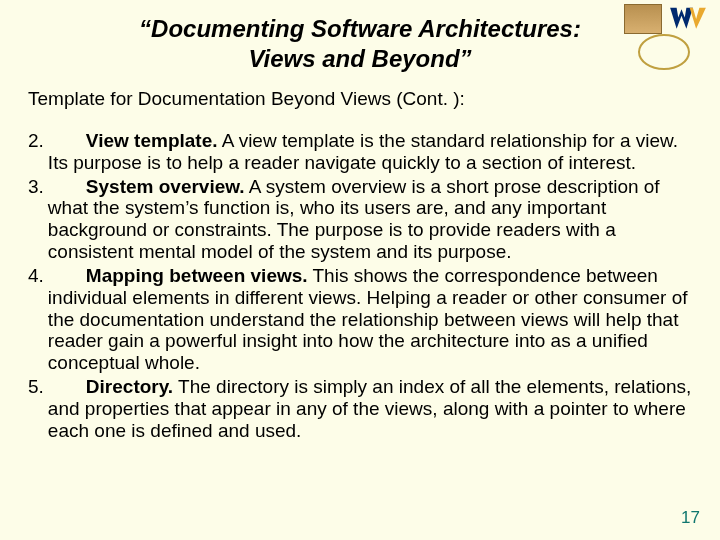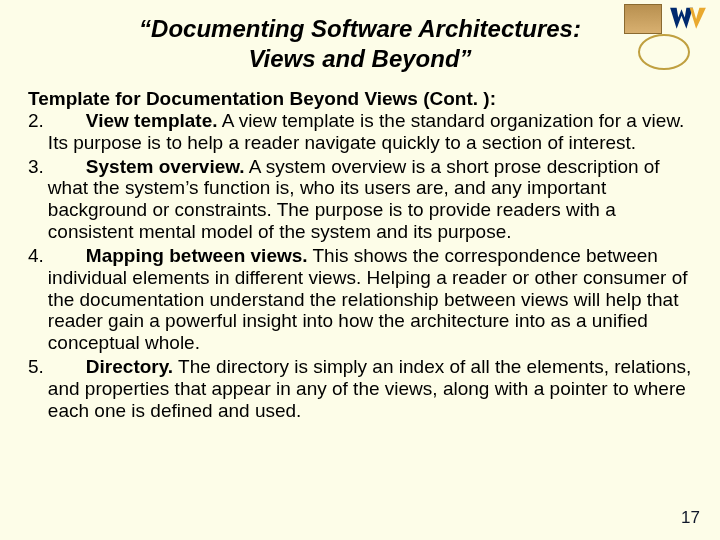--- a/index.html
+++ b/index.html
@@ -19,23 +19,23 @@
     position: relative;
   }
   .title {
     font-style: italic;
     font-size: 24px;
     text-align: center;
     line-height: 1.25;
     margin: 6px 90px 14px 90px;
   }
   .subtitle {
-    font-weight: bold;
+    font-weight: normal;
     font-size: 19px;
-    margin-bottom: 0;
+    margin-bottom: 20px;
     line-height: 1.15;
   }
   .item {
     font-size: 19px;
     line-height: 1.15;
     display: flex;
     margin-bottom: 2px;
   }
   .item .num {
     flex: 0 0 auto;
@@ -49,21 +49,21 @@
     font-weight: bold;
     font-size: 16px;
     margin-top: 4px;
     margin-left: 32px;
   }
   .pagenum {
     position: absolute;
     right: 20px;
     bottom: 12px;
     font-size: 17px;
-    color: #0f172a;
+    color: #0f766e;
   }
   .logo-box {
     position: absolute;
     top: 4px;
     right: 10px;
     width: 90px;
     height: 68px;
   }
   .logo-wv {
     position: absolute;
@@ -105,21 +105,21 @@
     </svg>
     <div class="logo-ring"></div>
   </div>
 
   <h1 class="title">“Documenting Software Architectures: Views and Beyond”</h1>
 
   <div class="subtitle">Template for Documentation Beyond Views (Cont. ):</div>
 
   <div class="item">
     <div class="num">2.</div>
-    <div class="body"><span class="term">View template.</span><span> A view template is the standard organization for a view. Its purpose is to help a reader navigate quickly to a section of interest.</span></div>
+    <div class="body"><span class="term">View template.</span><span> A view template is the standard relationship for a view. Its purpose is to help a reader navigate quickly to a section of interest.</span></div>
   </div>
 
   <div class="item">
     <div class="num">3.</div>
     <div class="body"><span class="term">System overview.</span><span> A system overview is a short prose description of what the system’s function is, who its users are, and any important background or constraints. The purpose is to provide readers with a consistent mental model of the system and its purpose.</span></div>
   </div>
 
   <div class="item">
     <div class="num">4.</div>
     <div class="body"><span class="term">Mapping between views.</span><span> This shows the correspondence between individual elements in different views. Helping a reader or other consumer of the documentation understand the relationship between views will help that reader gain a powerful insight into how the architecture into as a unified conceptual whole.</span></div>

